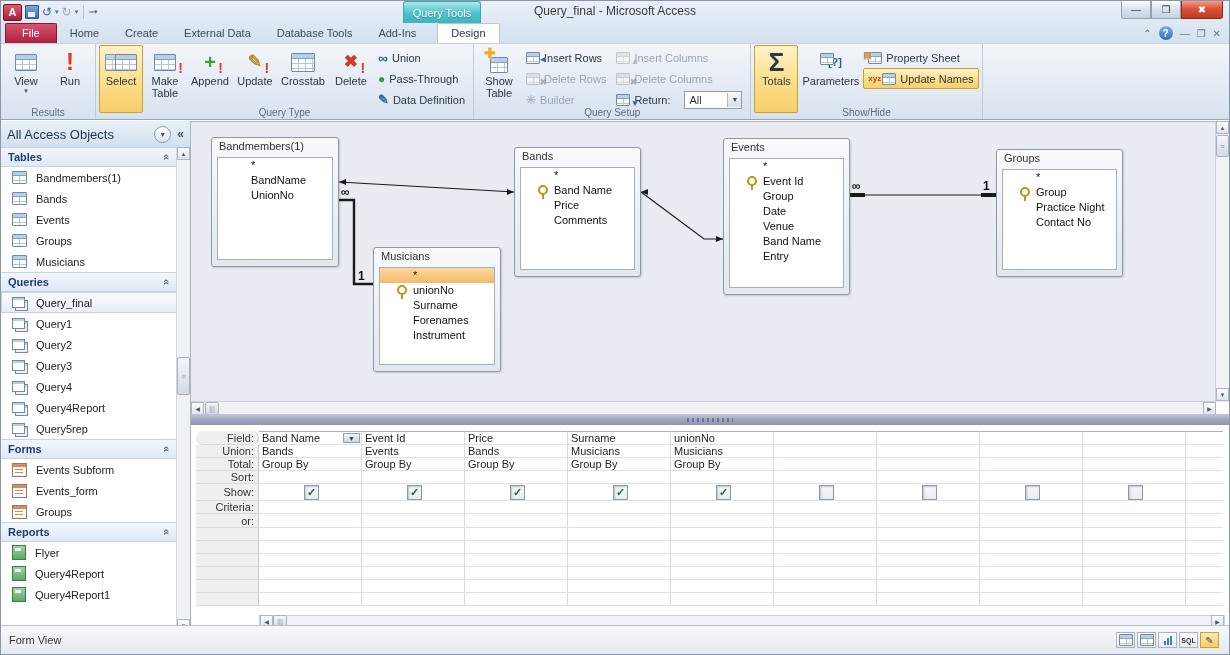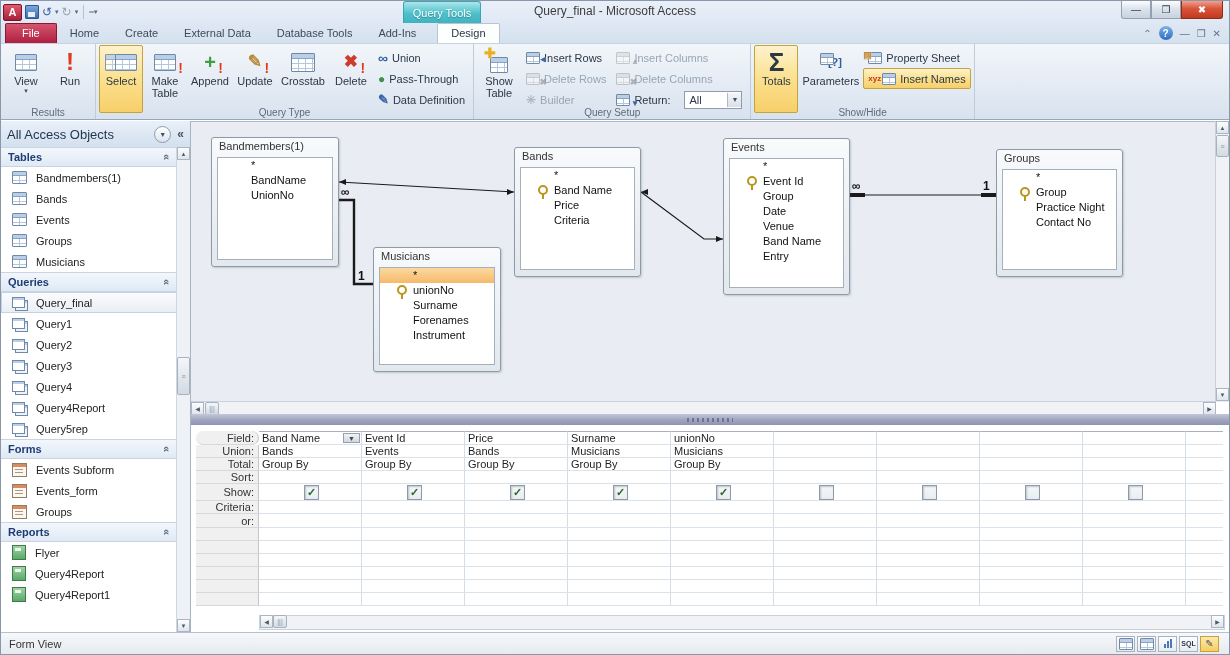--- a/index.html
+++ b/index.html
@@ -128,21 +128,21 @@
          display:flex;align-items:center;padding-left:3px;background:#fff;position:relative;overflow:hidden;}
   .gcell.partial{width:37px;border-right:none;}
   .grow.hdr .gcell{border-top:1px solid #a9b2bc;}
   .dd-btn{position:absolute;right:1px;top:1px;bottom:1px;width:15px;background:linear-gradient(#f0f3f6,#cfd7e0);
           border:1px solid #93a0ae;display:flex;align-items:center;justify-content:center;font-size:7px;color:#3b4754;}
   .cbx{width:13px;height:13px;margin:0 auto;background:linear-gradient(#f6f8fa,#e9edf1);border:1px solid #8e9aa6;
        box-shadow:inset 1px 1px 2px rgba(90,105,120,.35);display:flex;align-items:center;justify-content:center;
        font-size:11px;font-weight:bold;color:#2d6b2d;line-height:11px;}
   #grid-hscroll{position:absolute;left:68px;top:190px;width:964px;height:13px;background:#f0f2f5;border:1px solid #c9d1da;}
   
-  #statusbar{position:absolute;left:0;bottom:0;width:100%;height:22px;background:linear-gradient(#f6f8fa,#e6ebf1);
+  #statusbar{position:absolute;left:0;bottom:0;width:100%;height:29px;background:linear-gradient(#f6f8fa,#e6ebf1);
              border-top:1px solid #b6c1cd;display:flex;align-items:center;box-sizing:border-box;}
   #status-left{padding-left:8px;color:#333;flex:1;}
   #status-views{display:flex;align-items:center;gap:2px;padding-right:10px;}
   .vbtn{width:19px;height:16px;border:1px solid #a9b4bf;background:linear-gradient(#fdfdfe,#e7ecf1);
         display:flex;align-items:center;justify-content:center;font-size:8px;color:#41505f;box-sizing:border-box;}
   .vbtn.active{background:linear-gradient(#fde9ae,#f8cd5e);border-color:#c2a33c;}
   .sqltxt{font-size:7px;font-weight:bold;color:#2c3845;}
   .chartico{display:flex;align-items:flex-end;gap:1px;height:9px;}
   .chartico i{width:2px;background:#4a79b8;display:inline-block;}
 </style>
@@ -370,21 +370,21 @@
               <span class="tblico small"></span>
               <span class="badge" style="color: rgb(192, 138, 62); font-size: 9px; right: auto; left: -5px; top: -4px;">▤</span>
             </span>
             <span>Property Sheet</span>
           </div>
           <div class="btn-small active">
             <span class="ico-wrap">
               <span class="glyph" style="color: rgb(192, 58, 42); font-size: 8px; font-weight: bold;">xyz</span>
               <span class="tblico small" style="margin-left: 1px;"></span>
             </span>
-            <span>Insert Names</span>
+            <span>Update Names</span>
           </div>
         </div>
         <div class="rgroup-label">Show/Hide</div>
       </div>
     </div>
 
   <div id="navpane">
     <div class="nav-header">
       <span class="hdr-title">All Access Objects</span>
       <span class="circ-dd">▼</span>
@@ -579,21 +579,21 @@
             <div class="trow"><span>Forenames</span></div>
             <div class="trow"><span>Instrument</span></div>
           </div>
         </div>
         <div class="tcard" style="left: 323px; top: 25px; width: 127px; height: 130px;">
           <div class="tcard-title">Bands</div>
           <div class="tcard-list">
             <div class="trow"><span>*</span></div>
             <div class="trow"><span class="keyico"></span><span>Band Name</span></div>
             <div class="trow"><span>Price</span></div>
-            <div class="trow"><span>Criteria</span></div>
+            <div class="trow"><span>Comments</span></div>
           </div>
         </div>
         <div class="tcard" style="left: 532px; top: 16px; width: 127px; height: 157px;">
           <div class="tcard-title">Events</div>
           <div class="tcard-list">
             <div class="trow"><span>*</span></div>
             <div class="trow"><span class="keyico"></span><span>Event Id</span></div>
             <div class="trow"><span>Group</span></div>
             <div class="trow"><span>Date</span></div>
             <div class="trow"><span>Venue</span></div>

